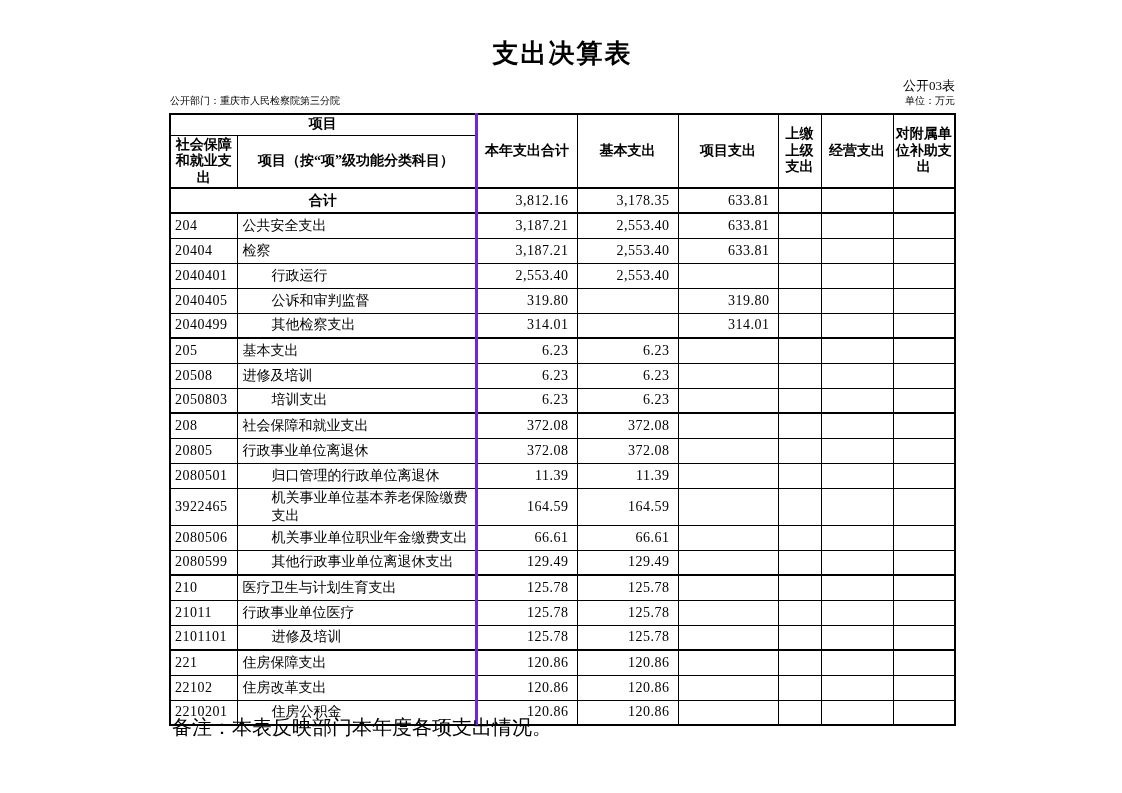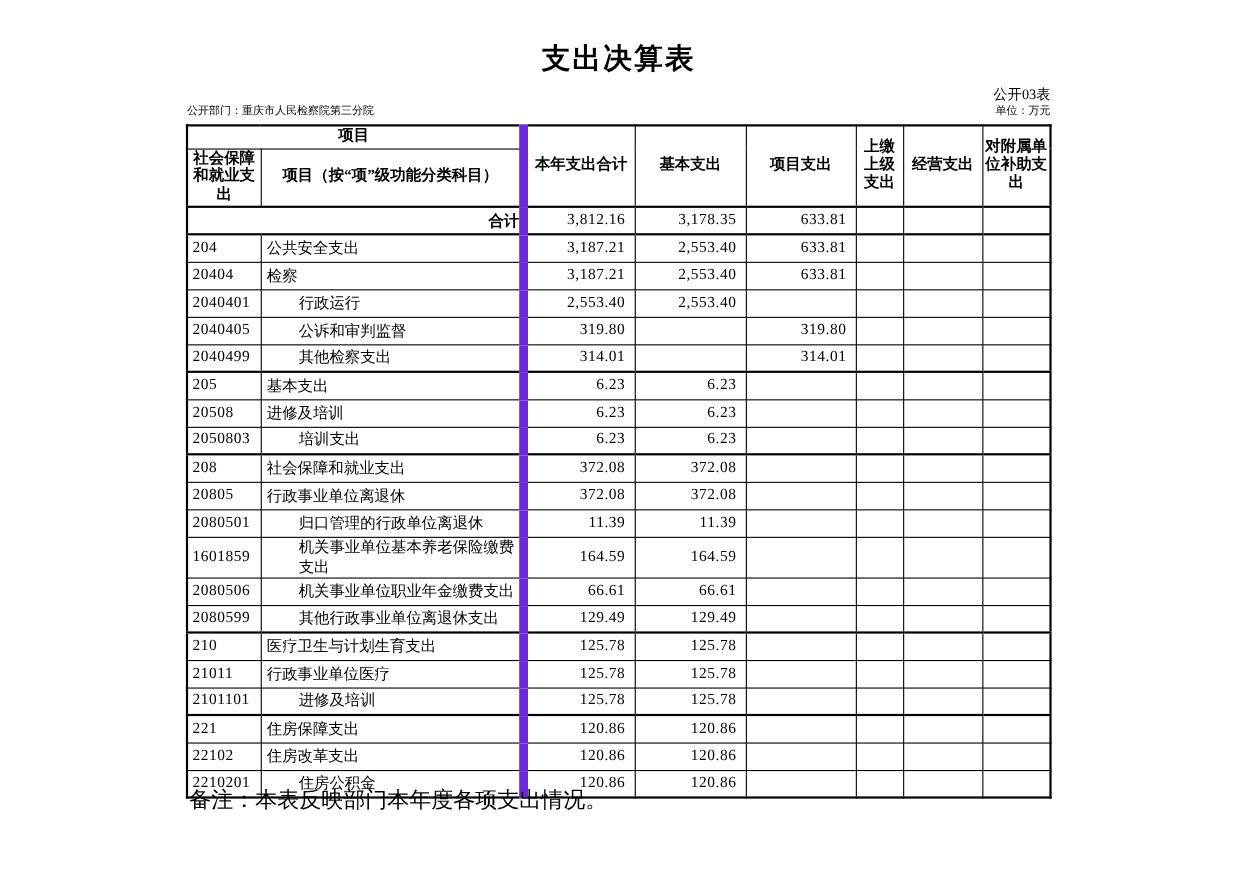--- a/index.html
+++ b/index.html
@@ -55,25 +55,25 @@
     word-break: break-all;
     padding: 1px 2px;
   }
   .report thead tr.h1 { height: 21px; }
   .report thead tr.h2 { height: 49px; }
   .report tbody tr { height: 25px; }
   td.code { text-align: left; padding-left: 4px; letter-spacing: 0.5px; }
   td.name { text-align: left; padding-left: 5px; }
   td.name.indent { padding-left: 34px; }
   td.num { text-align: right; padding-right: 8px; letter-spacing: 0.5px; }
-  td.total-label { text-align: right; font-weight: bold; margin-left: 28px; }
+  td.total-label { text-align: center; font-weight: bold; margin-left: 28px; }
   
   .report tbody tr.section td { border-top: 2px solid #000; }
   .report tbody tr.grand td { border-top: 2px solid #000; }
-  .report .vthick { border-left: 8px solid #6d28d9; }
+  .report .vthick { border-left: 3px solid #6d28d9; }
   .note {
     position: absolute;
     left: 172px; top: 714px; width: 785px;
     font-size: 20px;
   }
 </style>
 </head>
 <body>
 
 <div class="page">
@@ -227,21 +227,21 @@
     <td class="code">2080501</td>
     <td class="name indent">归口管理的行政单位离退休</td>
     <td class="num vthick">11.39</td>
     <td class="num">11.39</td>
     <td class="num"></td>
     <td class="num"></td>
     <td class="num"></td>
     <td class="num"></td>
   </tr>
         <tr>
-    <td class="code">1601859</td>
+    <td class="code">3922465</td>
     <td class="name indent">机关事业单位基本养老保险缴费支出</td>
     <td class="num vthick">164.59</td>
     <td class="num">164.59</td>
     <td class="num"></td>
     <td class="num"></td>
     <td class="num"></td>
     <td class="num"></td>
   </tr>
         <tr>
     <td class="code">2080506</td>

